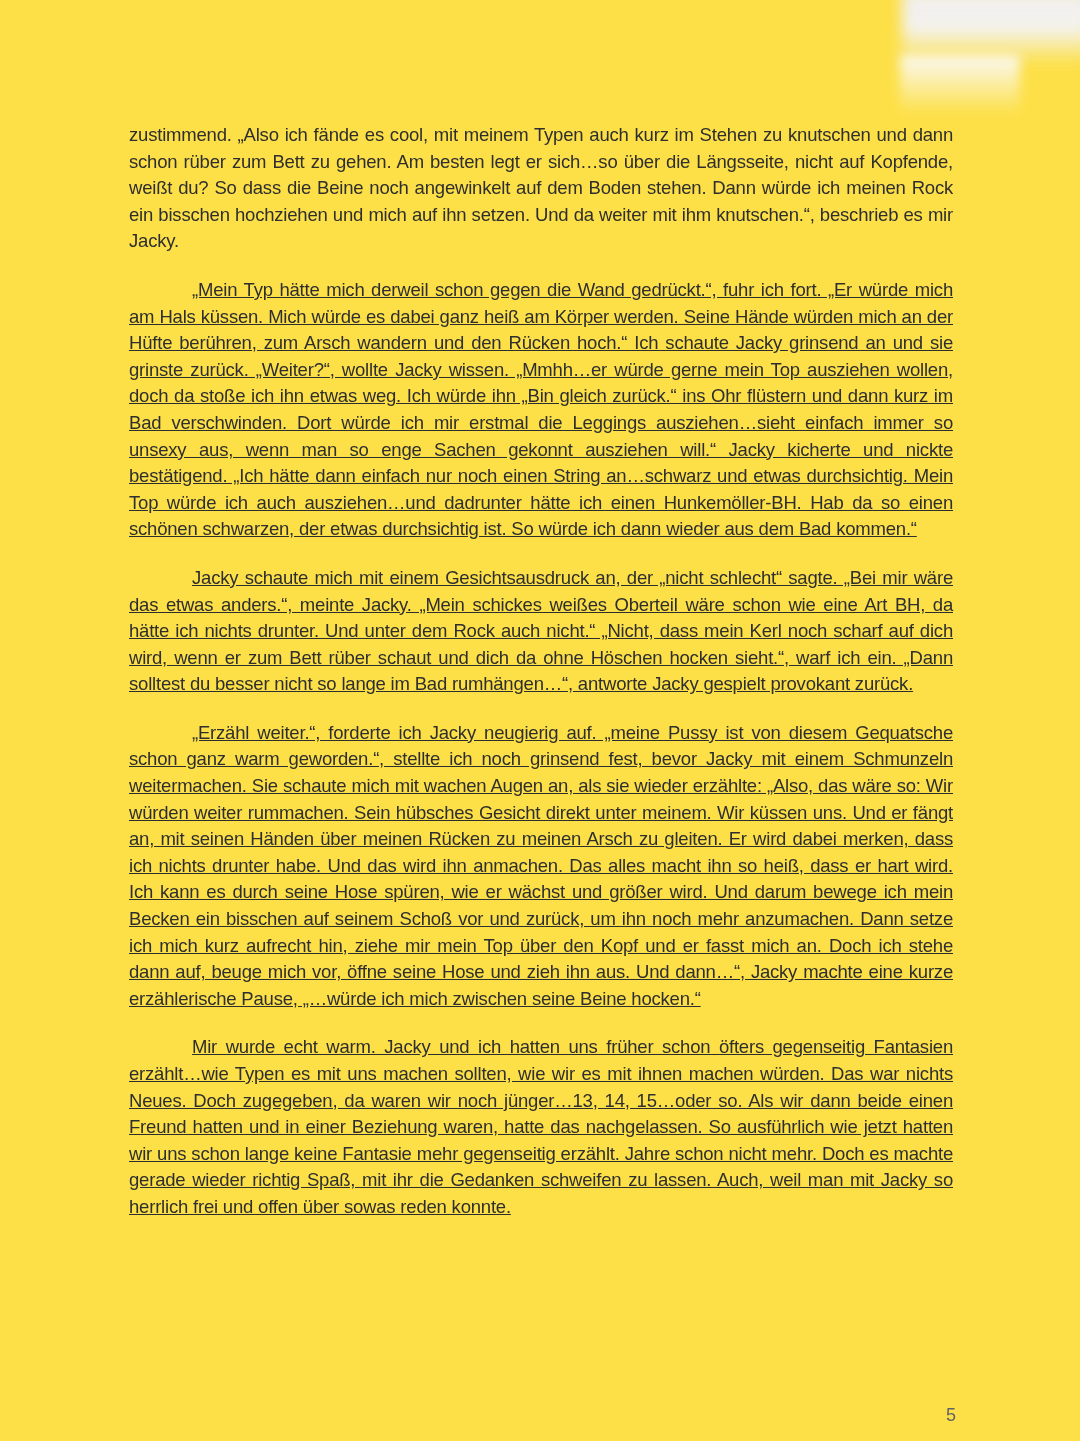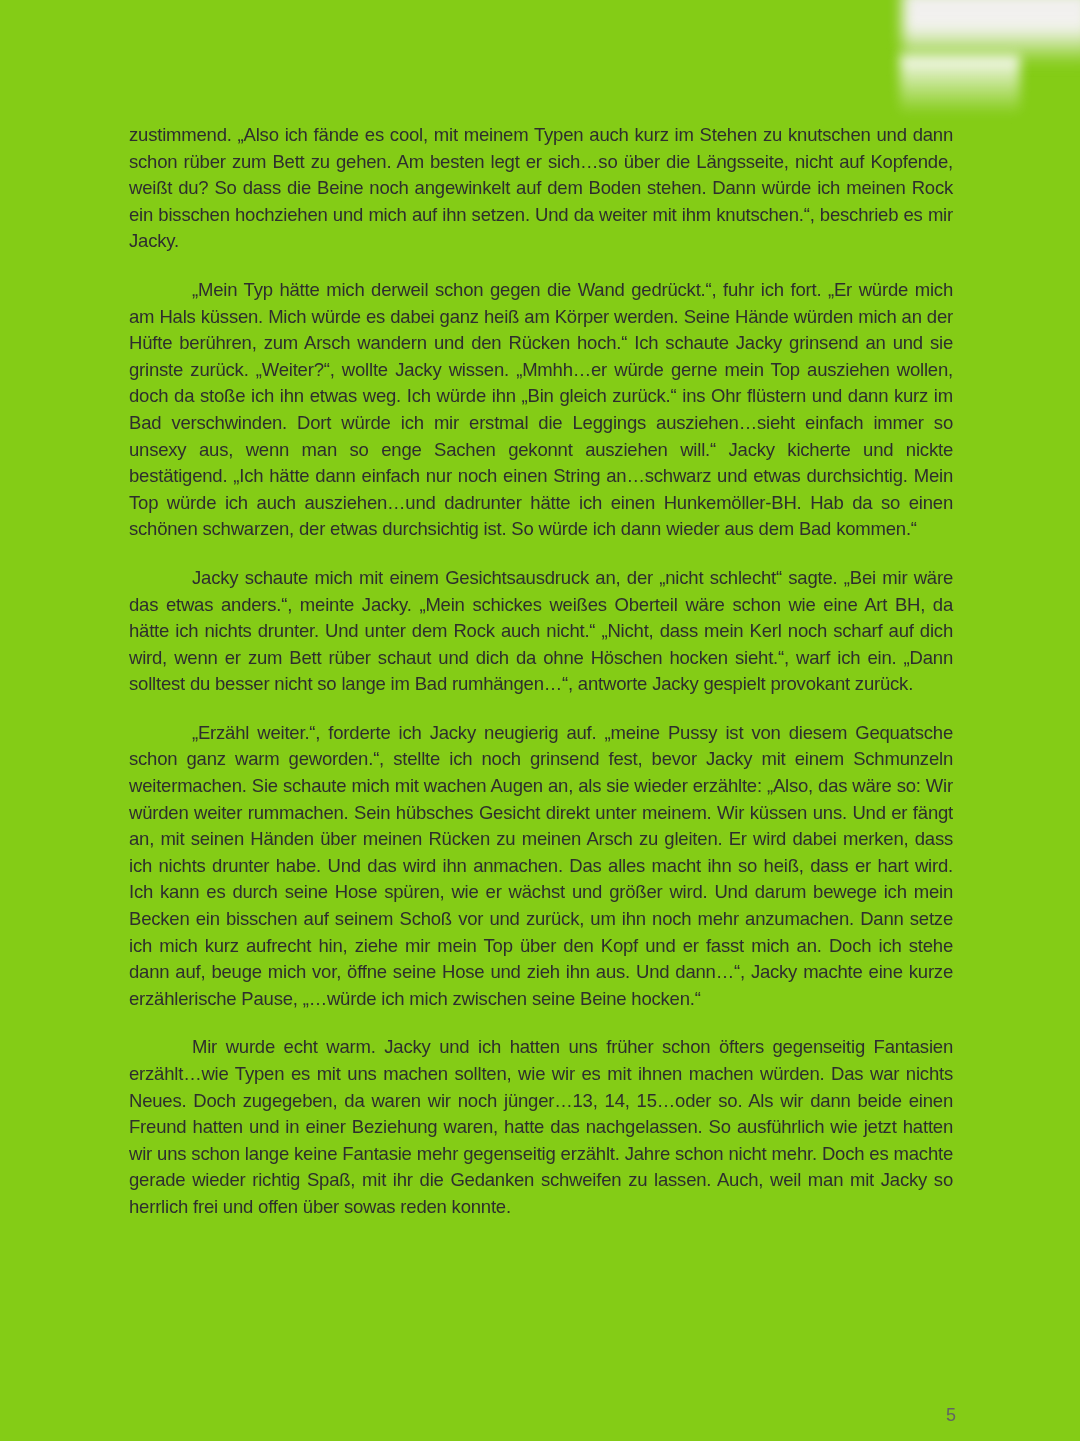--- a/index.html
+++ b/index.html
@@ -10,21 +10,21 @@
     width: 1080px;
     height: 1441px;
     background: #ffffff;
     font-family: "Liberation Sans", sans-serif;
     position: relative;
     overflow: hidden;
   }
   .page {
     position: absolute;
     inset: 0;
-    background: #84cc16;
+    background: #fde047;
   }
   
   .corner-shade {
     position: absolute;
     top: -10px;
     right: -12px;
     width: 190px;
     height: 75px;
     background: linear-gradient(180deg, #efeeec 0%, #f3f2f0 50%, rgba(246,245,243,0) 100%);
     filter: blur(7px);
@@ -48,20 +48,21 @@
     line-height: 26.6px;
     letter-spacing: -0.2px;
     text-align: justify;
     filter: blur(0.35px); 
   }
   .text-block p {
     margin: 0 0 22px 0;
   }
   .text-block p.indent {
     text-indent: 63px;
+    text-decoration: underline;
   }
   .page-number {
     position: absolute;
     left: 936px;
     top: 1405px;
     width: 30px;
     text-align: center;
     font-size: 18px;
     color: #636363;
     filter: blur(0.3px);

